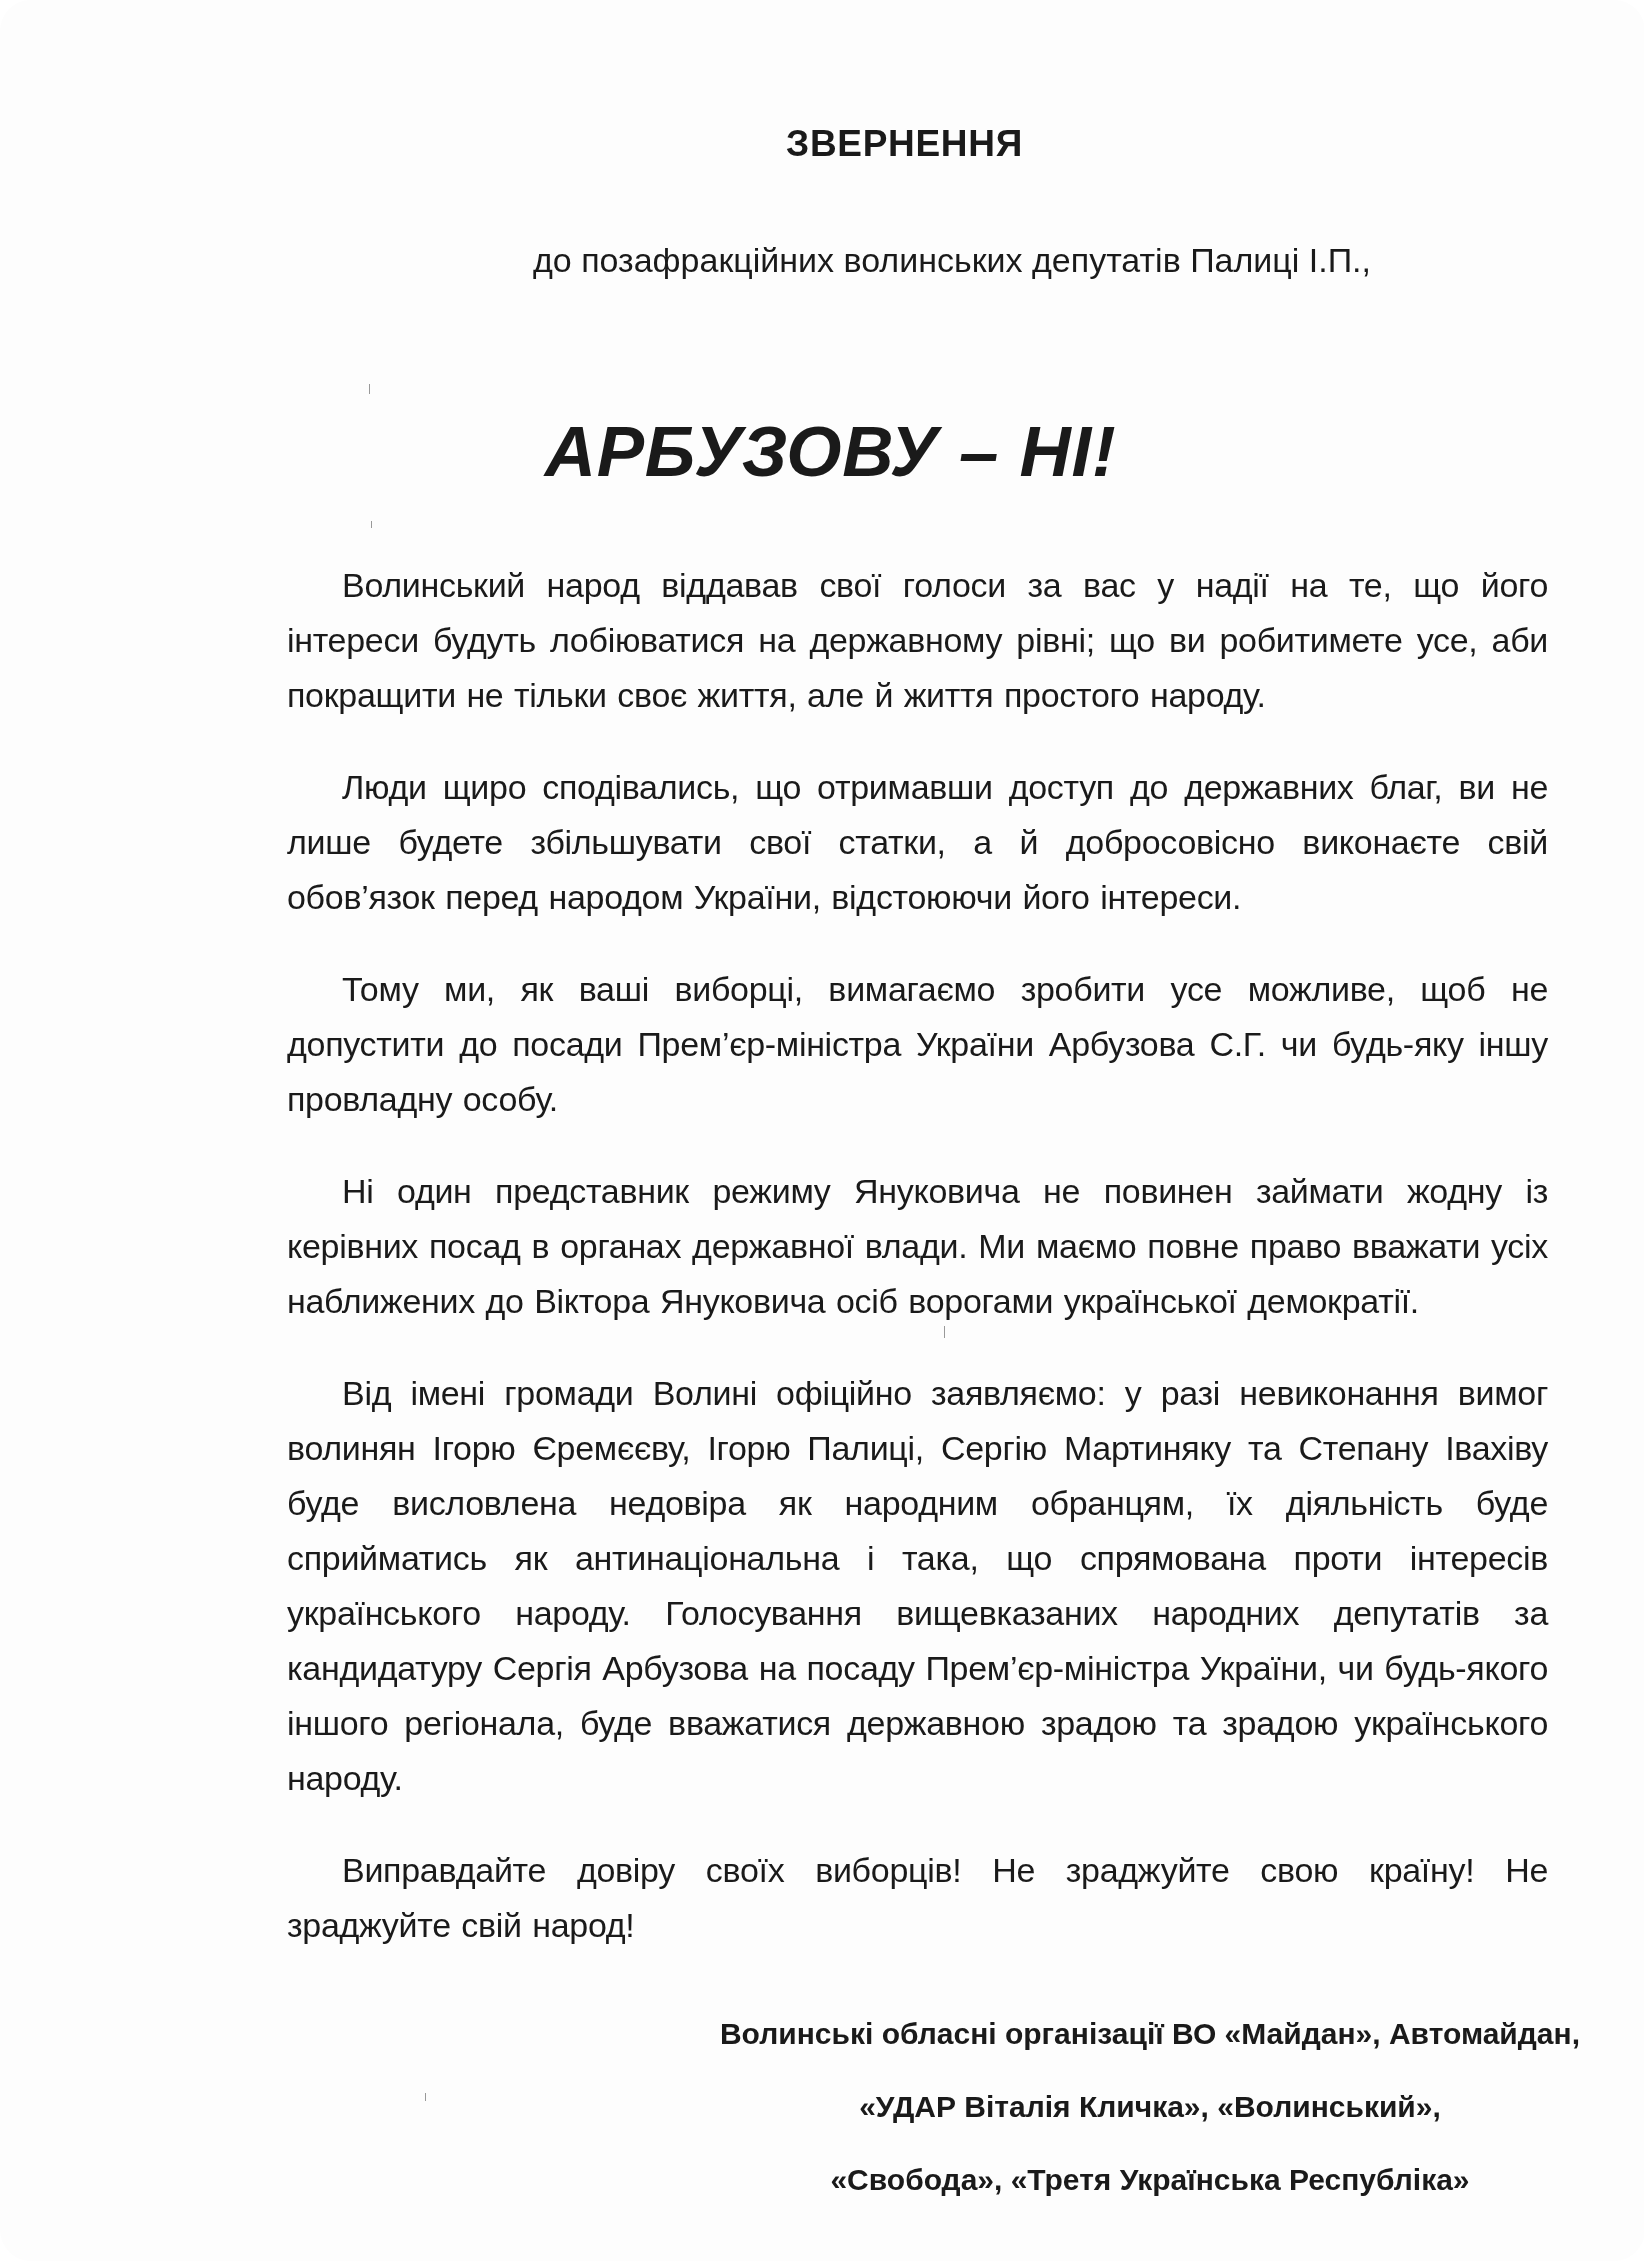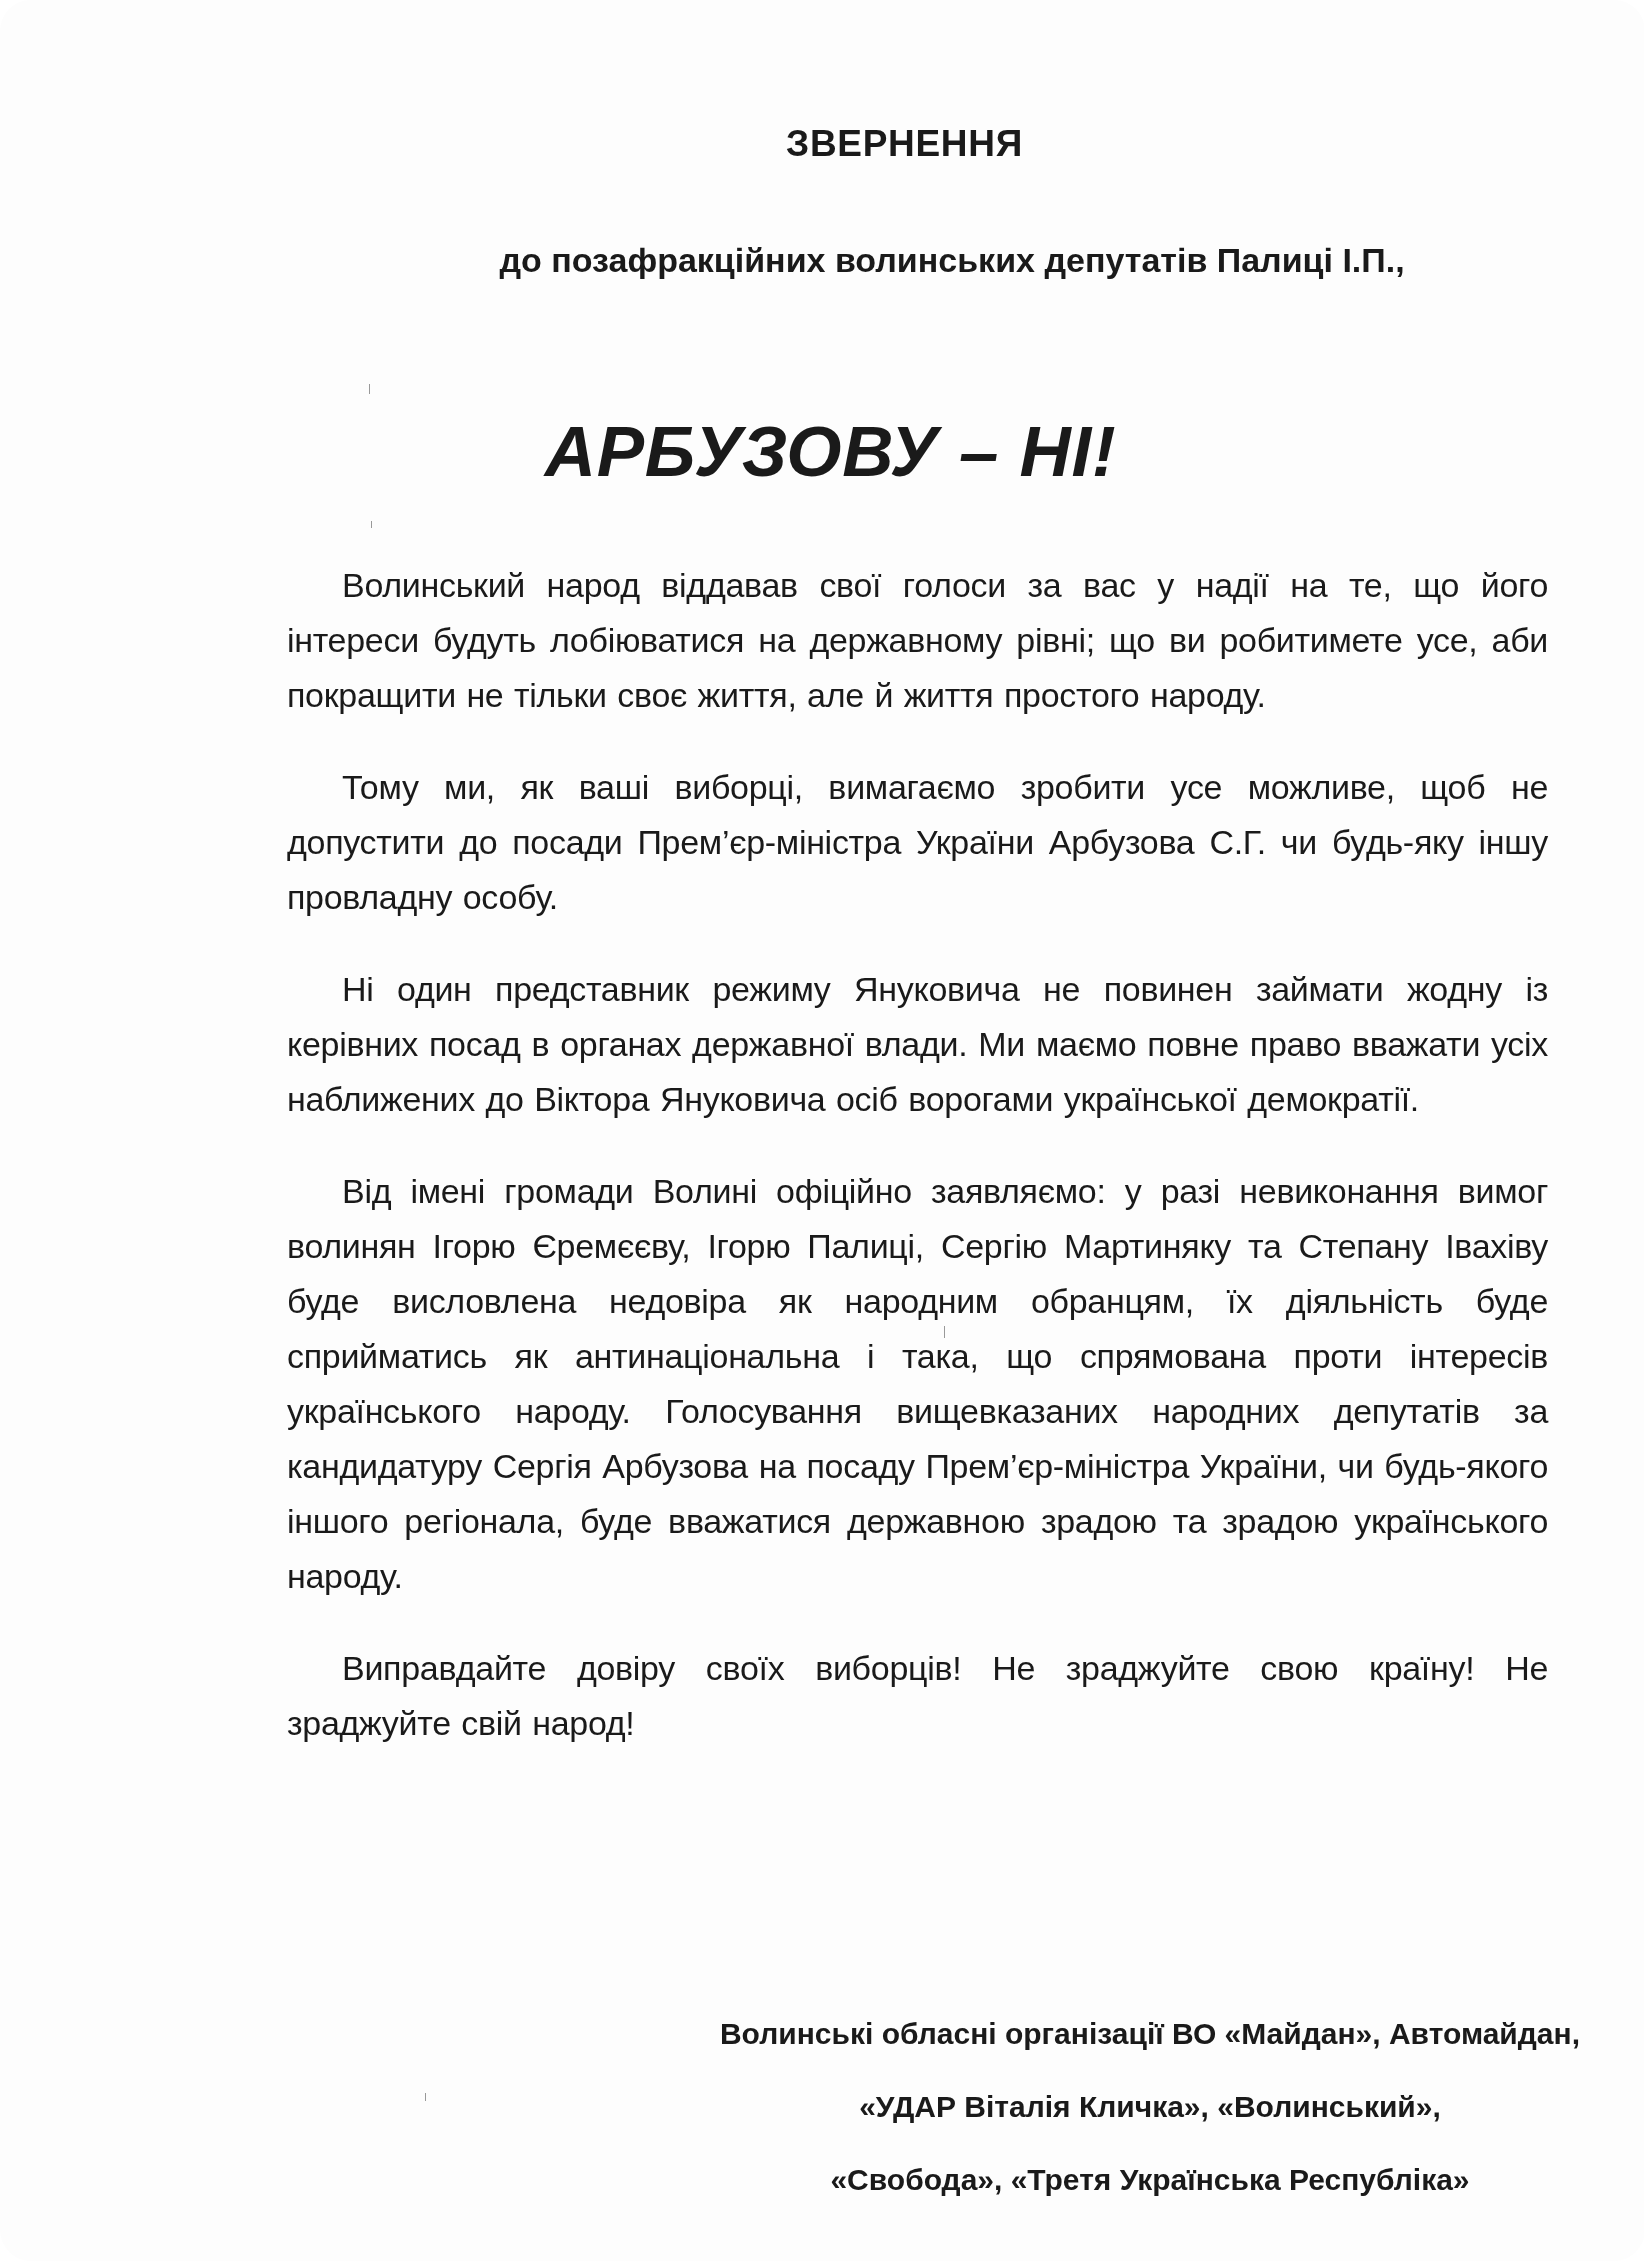--- a/index.html
+++ b/index.html
@@ -2,21 +2,21 @@
 <html style="font-size:11px"><head>
 <meta charset="utf-8">
 <style>
   html, body { margin: 0; padding: 0; background: #ffffff; }
   body { width: 1645px; height: 2261px; position: relative; overflow: hidden;
          font-family: "Liberation Sans", "DejaVu Sans", sans-serif; color: #1a1a1a; }
   .page { position: absolute; left: 0; top: 0; width: 1645px; height: 2261px; background: #fdfdfd; border-radius: 31px; }
   .title { position: absolute; top: 123px; left: 0; width: 1809px; text-align: center;
            font-weight: bold; font-size: 37px; letter-spacing: 0.7px; }
   .subtitle { position: absolute; left: 287px; width: 1302px; text-align: center;
-              font-weight: bold; font-size: 34px; }
+              font-weight: normal; font-size: 34px; }
   .sub1 { top: 241px; left: 301px; }
   .sub2 { top: 307px; left: 288px; }
   .headline { position: absolute; top: 411px; left: 8px; width: 1645px; text-align: center;
               font-weight: bold; font-size: 71px; letter-spacing: 0.7px; font-style: italic; }
   .body { position: absolute; top: 558px; left: 287px; width: 1261px; }
   .para { font-size: 34px; line-height: 55px; text-align: justify; text-indent: 55px;
           margin: 0 0 37px 0; font-family: "Liberation Sans Narrow", "Liberation Sans", sans-serif;
           letter-spacing: -0.3px; word-spacing: 1.4px; }
   .signature { position: absolute; top: 1997px; right: 65px; text-align: center; }
   .sig-line { font-weight: bold; font-size: 30px; line-height: 73px; }
@@ -25,20 +25,21 @@
 </head>
 <body>
 
 <div class="page">
   <div class="title">ЗВЕРНЕННЯ</div>
   <div class="subtitle sub1">до позафракційних волинських депутатів Палиці І.П.,</div>
   <div class="headline">АРБУЗОВУ – НІ!</div>
 
   <div class="body">
     <p class="para">Волинський народ віддавав свої голоси за вас у надії на те, що його інтереси будуть лобіюватися на державному рівні; що ви робитимете усе, аби покращити не тільки своє життя, але й життя простого народу.</p>
+    <p class="para">Люди щиро сподівались, що отримавши доступ до державних благ, ви не лише будете збільшувати свої статки, а й добросовісно виконаєте свій обов’язок перед народом України, відстоюючи його інтереси.</p>
     <p class="para">Тому ми, як ваші виборці, вимагаємо зробити усе можливе, щоб не допустити до посади Прем’єр-міністра України Арбузова С.Г. чи будь-яку іншу провладну особу.</p>
     <p class="para">Ні один представник режиму Януковича не повинен займати жодну із керівних посад в органах державної влади. Ми маємо повне право вважати усіх наближених до Віктора Януковича осіб ворогами української демократії.</p>
     <p class="para">Від імені громади Волині офіційно заявляємо: у разі невиконання вимог волинян Ігорю Єремєєву, Ігорю Палиці, Сергію Мартиняку та Степану Івахіву буде висловлена недовіра як народним обранцям, їх діяльність буде сприйматись як антинаціональна і така, що спрямована проти інтересів українського народу. Голосування вищевказаних народних депутатів за кандидатуру Сергія Арбузова на посаду Прем’єр-міністра України, чи будь-якого іншого регіонала, буде вважатися державною зрадою та зрадою українського народу.</p>
     <p class="para">Виправдайте довіру своїх виборців! Не зраджуйте свою країну! Не зраджуйте свій народ!</p>
   </div>
 
   <div class="signature">
     <div class="sig-line">Волинські обласні організації ВО «Майдан», Автомайдан,</div>
     <div class="sig-line">«УДАР Віталія Кличка», «Волинський»,</div>
     <div class="sig-line">«Свобода», «Третя Українська Республіка»</div>

